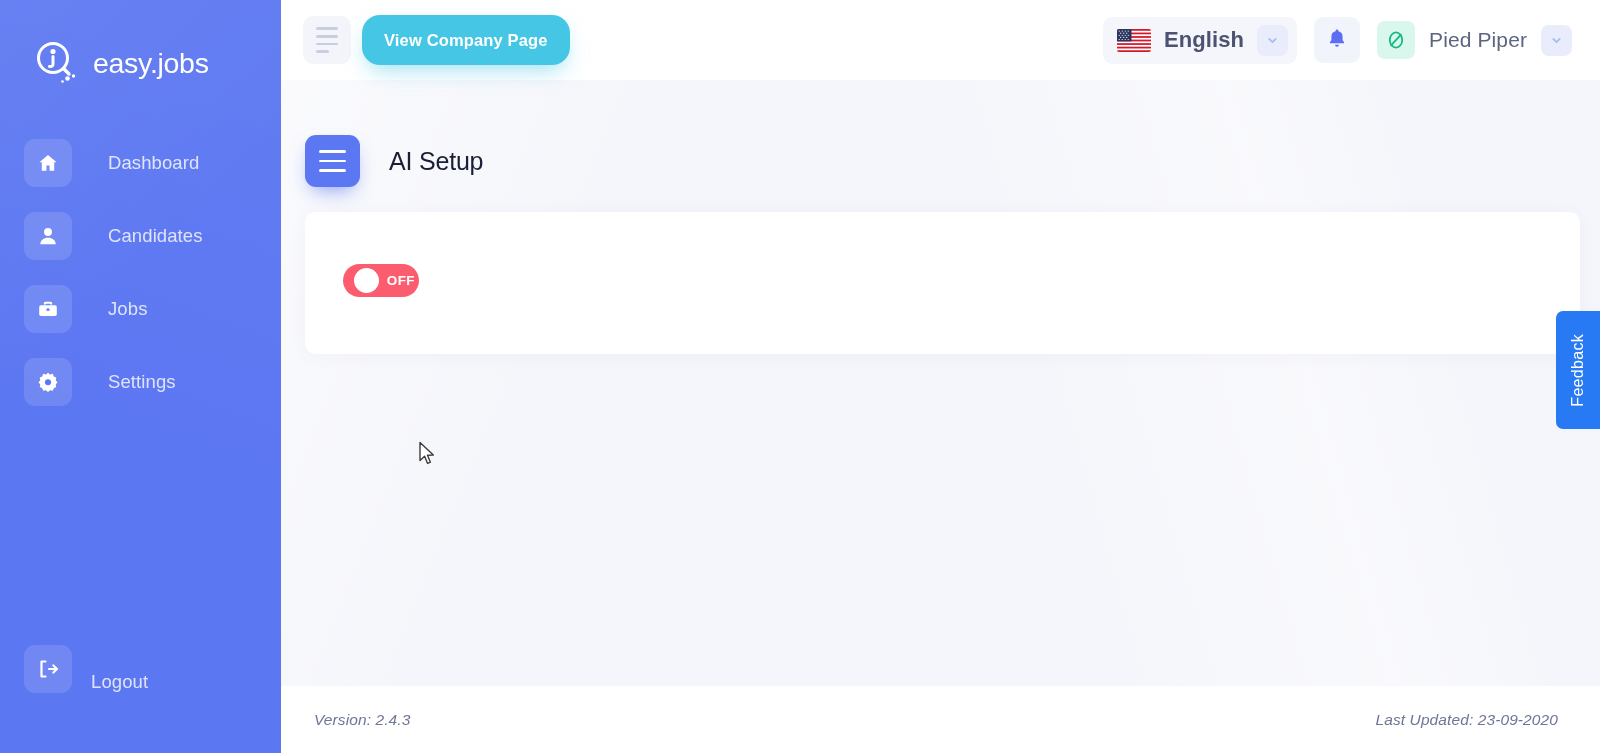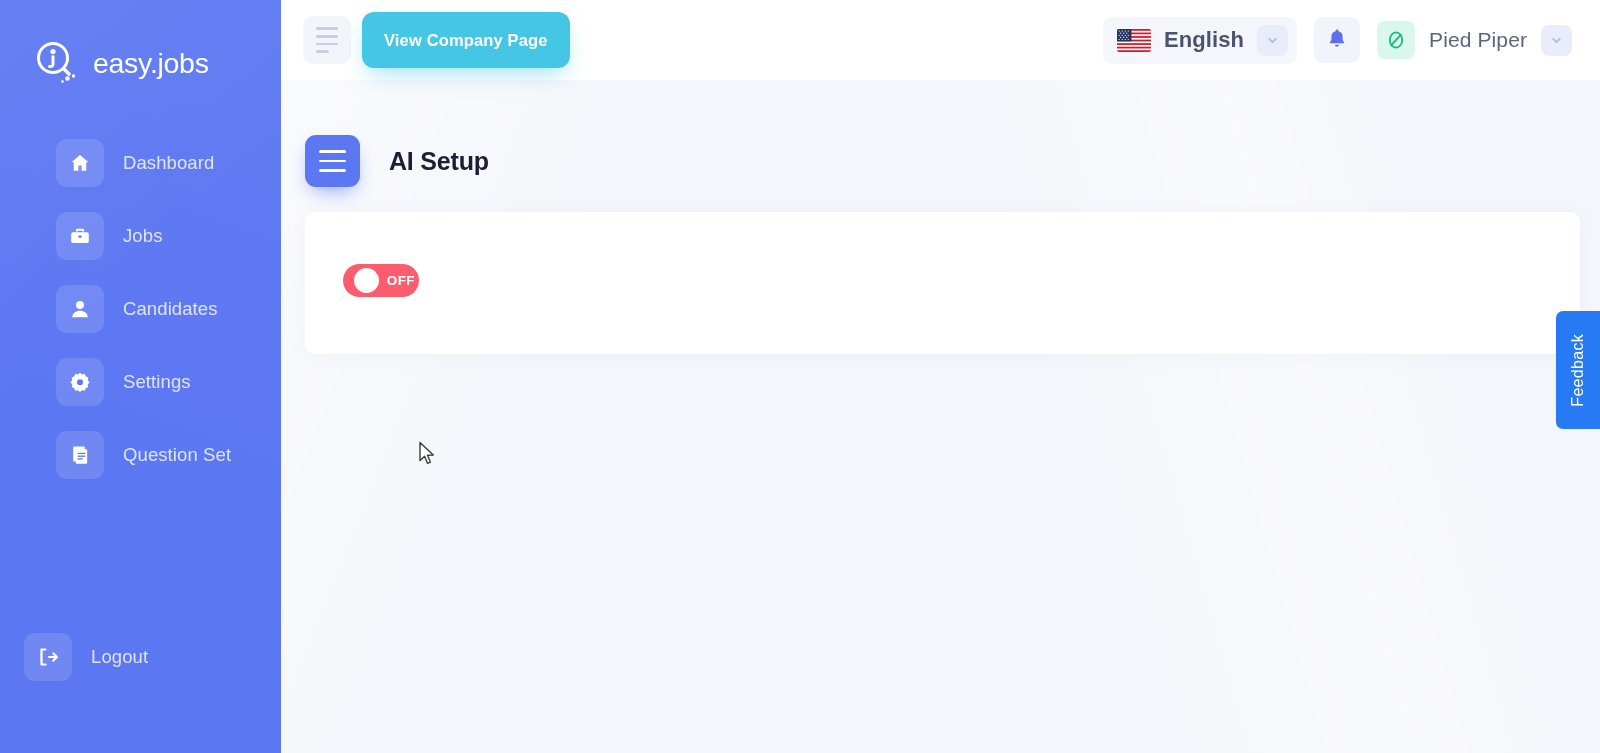--- a/index.html
+++ b/index.html
@@ -54,26 +54,25 @@
   }
 
   .nav {
     margin-top: 30px;
     display: flex;
     flex-direction: column;
   }
   .nav-item {
     display: flex;
     align-items: center;
-    gap: 19px;
+    gap: 36px;
     height: 73px;
     padding-left: 24px;
     cursor: pointer;
     position: relative;
-    margin-left: 32px;
   }
   .nav-icon {
     width: 48px;
     height: 48px;
     flex: 0 0 48px;
     border-radius: 11px;
     background: rgba(255,255,255,0.13);
     display: flex;
     align-items: center;
     justify-content: center;
@@ -84,21 +83,21 @@
     font-size: 18.5px;
     letter-spacing: 0.1px;
     font-weight: 400;
     white-space: nowrap;
   }
 
   .nav-spacer { flex: 1 1 auto; }
 
   .logout-item {
     display: flex;
-    align-items: center;
+    align-items: flex-end;
     gap: 19px;
     height: 73px;
     padding-left: 24px;
     margin-bottom: 60px;
     cursor: pointer;
   }
 
   
   .main {
     flex: 1 1 auto;
@@ -152,23 +151,23 @@
     height: 2.6px;
     border-radius: 2px;
     background: #c9cde0;
   }
   .menu-btn span:nth-child(1) { width: 22px; }
   .menu-btn span:nth-child(2) { width: 22px; }
   .menu-btn span:nth-child(3) { width: 22px; }
   .menu-btn span:nth-child(4) { width: 13px; }
 
   .company-btn {
-    height: 56px;
+    height: 50px;
     padding: 18px 22px;
-    border-radius: 12px;
+    border-radius: 18px;
     background: #45c6e5;
     color: #ffffff;
     font-size: 16.5px;
     font-weight: 700;
     letter-spacing: 0.15px;
     border: none;
     cursor: pointer;
     display: flex;
     align-items: center;
     box-shadow: 0 10px 22px -6px rgba(69,198,229,0.55);
@@ -284,21 +283,21 @@
   }
   .page-menu-btn span {
     display: block;
     width: 27px;
     height: 2.8px;
     border-radius: 2px;
     background: #ffffff;
   }
   .page-title {
     font-size: 25px;
-    font-weight: 700;
+    font-weight: 400;
     color: #1b1f36;
     letter-spacing: -0.2px;
   }
 
   .card {
     background: #ffffff;
     border-radius: 10px;
     height: 142px;
     padding: 32px 38px;
     box-shadow: 0 2px 18px rgba(90,104,170,0.05);
@@ -420,60 +419,48 @@
           <svg width="22" height="22" viewBox="0 0 24 24" fill="#ffffff">
             <path d="M12 3.2 2.6 11.2h2.6v9.2h5.1v-5.6h3.4v5.6h5.1v-9.2h2.6z"></path>
           </svg>
         </span>
         <span class="nav-label">Dashboard</span>
       </div>
 
       <div class="nav-item">
         <span class="nav-icon">
           <svg width="22" height="22" viewBox="0 0 24 24" fill="#ffffff">
+            <circle cx="12" cy="7.6" r="4.3"></circle>
+            <path d="M3.6 21c0-4.6 3.8-7.2 8.4-7.2s8.4 2.6 8.4 7.2z"></path>
+          </svg>
+        </span>
+        <span class="nav-label">Candidates</span>
+      </div>
+
+      <div class="nav-item">
+        <span class="nav-icon">
+          <svg width="22" height="22" viewBox="0 0 24 24" fill="#ffffff">
             <path d="M9.2 4.2h5.6c1 0 1.8.8 1.8 1.8v1.2h-2V6.4H9.4v.8h-2V6c0-1 .8-1.8 1.8-1.8z"></path>
             <rect x="2.4" y="8" width="19.2" height="11.6" rx="1.9"></rect>
             <rect x="10.3" y="11.4" width="3.4" height="2.6" rx="0.7" fill="#5c77f2"></rect>
           </svg>
         </span>
         <span class="nav-label">Jobs</span>
-      </div>
-
-      <div class="nav-item">
-        <span class="nav-icon">
-          <svg width="22" height="22" viewBox="0 0 24 24" fill="#ffffff">
-            <circle cx="12" cy="7.6" r="4.3"></circle>
-            <path d="M3.6 21c0-4.6 3.8-7.2 8.4-7.2s8.4 2.6 8.4 7.2z"></path>
-          </svg>
-        </span>
-        <span class="nav-label">Candidates</span>
       </div>
 
       <div class="nav-item">
         <span class="nav-icon">
           <svg width="22" height="22" viewBox="0 0 24 24" fill="#ffffff">
             <path d="M12 1.8l2.3 1.9 2.9-.6 1.1 2.8 2.7 1.2-.6 2.9 1.9 2.3-1.9 2.3.6 2.9-2.7 1.2-1.1 2.8-2.9-.6L12 22.8l-2.3-1.9-2.9.6-1.1-2.8-2.7-1.2.6-2.9L1.7 12.3l1.9-2.3-.6-2.9L5.7 5.9l1.1-2.8 2.9.6z"></path>
             <circle cx="12" cy="12.3" r="3.3" fill="#5c77f2"></circle>
           </svg>
         </span>
         <span class="nav-label">Settings</span>
       </div>
 
-      <div class="nav-item">
-        <span class="nav-icon">
-          <svg width="22" height="22" viewBox="0 0 24 24" fill="#ffffff">
-            <rect x="4.6" y="2.6" width="12.6" height="16.6" rx="1.5"></rect>
-            <rect x="7.4" y="5.6" width="12.4" height="16" rx="1.5"></rect>
-            <rect x="9.4" y="9.6" width="8.4" height="1.4" fill="#5c77f2"></rect>
-            <rect x="9.4" y="12.6" width="8.4" height="1.4" fill="#5c77f2"></rect>
-            <rect x="9.4" y="15.6" width="5.6" height="1.4" fill="#5c77f2"></rect>
-          </svg>
-        </span>
-        <span class="nav-label">Question Set</span>
-      </div>
 
     </nav>
 
     <div class="nav-spacer"></div>
 
     <div class="logout-item">
       <span class="nav-icon">
         <svg width="24" height="24" viewBox="0 0 24 24" fill="none" stroke="#ffffff" stroke-width="2.2" stroke-linecap="round" stroke-linejoin="round">
           <path d="M9.5 4.5H5.5v15h4"></path>
           <path d="M13 12h7.5"></path>
@@ -583,20 +570,24 @@
 
       <div class="card">
         <div class="toggle">
           <span class="toggle-knob"></span>
           <span class="toggle-text">OFF</span>
         </div>
       </div>
 
     </div>
 
+    <footer class="footer">
+      <span class="footer-text">Version: 2.4.3</span>
+      <span class="footer-text">Last Updated: 23-09-2020</span>
+    </footer>
 
   </section>
 
   <div class="feedback-tab">
     <span>Feedback</span>
   </div>
 
   <span class="cursor">
     <svg width="18" height="26" viewBox="0 0 18 26">
       <path d="M2 1.5 L2 19.5 L6.6 15.3 L9.6 22.4 L12.4 21.2 L9.5 14.2 L15.3 14z" fill="#ffffff" stroke="#3c3c3c" stroke-width="1.4" stroke-linejoin="round"></path>

